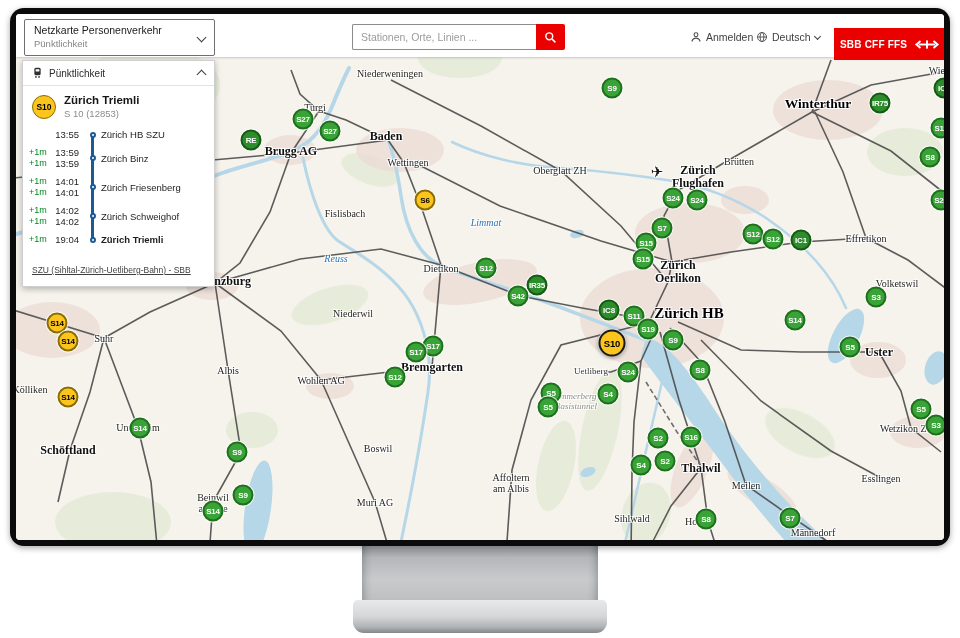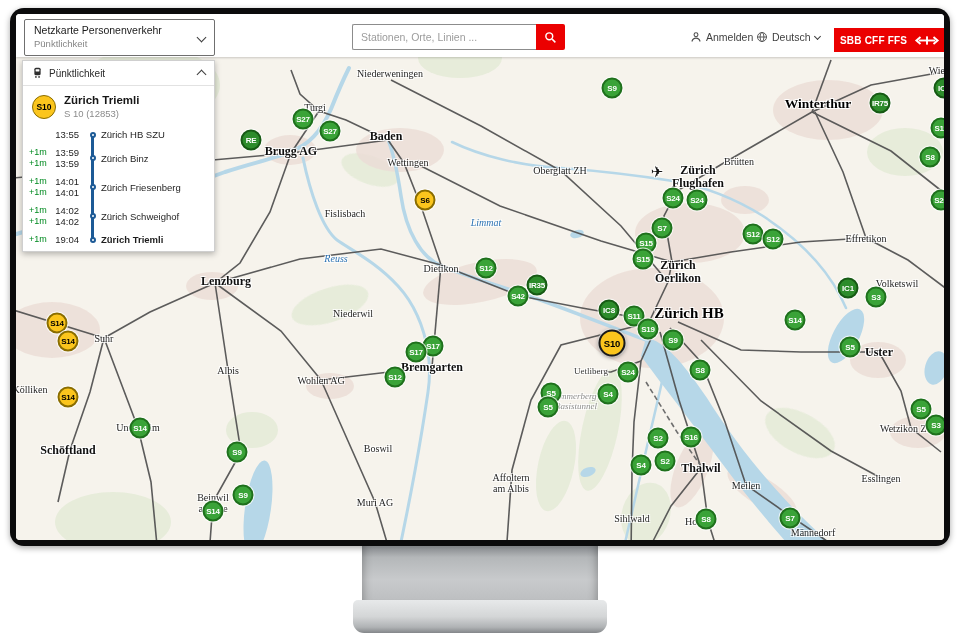--- a/index.html
+++ b/index.html
@@ -37,21 +37,21 @@
                      border-radius:2px 0 0 2px; padding:0 8px; font-size:10.5px; color:#333;
                      font-family:"Liberation Sans", sans-serif; outline:none; }
   .searchbar input::placeholder { color:#9c9c9c; }
   .search-btn { width:29px; height:26px; background:var(--sbb-red,#eb0000); border:none;
                 border-radius:0 2px 2px 0; display:flex; align-items:center; justify-content:center; cursor:pointer; }
 
   .account { position:absolute; left:674px; top:17px; display:flex; align-items:center; gap:4px;
              font-size:10.5px; color:#3f3f3f; cursor:pointer; }
   .lang    { position:absolute; left:740px; top:17px; display:flex; align-items:center; gap:4px;
              font-size:10.5px; color:#3f3f3f; cursor:pointer; }
-  .sbb-logo { position:absolute; left:818px; top:14px; width:112px; height:24px;
+  .sbb-logo { position:absolute; left:818px; top:14px; width:112px; height:32px;
               background:var(--sbb-red,#eb0000); color:#fff; display:flex; align-items:center;
               justify-content:space-between; padding:0 6px; font-weight:bold; font-size:10px;
               letter-spacing:.2px; cursor:pointer; }
 
   
   .panel { position:absolute; left:22px; top:60px; width:193px; background:#fff;
            border:1px solid #cfcfcf; box-shadow:0 2px 6px rgba(0,0,0,.28); z-index:5; }
   .panel-header { display:flex; align-items:center; gap:6px; height:25px; padding:0 9px;
                   border-bottom:1px solid #e2e2e2; }
   .panel-title { font-size:10px; color:#2b2b2b; flex:1; }
@@ -338,21 +338,21 @@
           <div class="line-badge k-s" style="left: 303px; top: 119px;">S27</div>
           <div class="line-badge k-s" style="left: 330px; top: 131px;">S27</div>
           <div class="line-badge k-ld" style="left: 251px; top: 140px;">RE</div>
           <div class="line-badge k-y" style="left: 425px; top: 200px;">S6</div>
           <div class="line-badge k-s" style="left: 673px; top: 198px;">S24</div>
           <div class="line-badge k-s" style="left: 697px; top: 200px;">S24</div>
           <div class="line-badge k-s" style="left: 662px; top: 228px;">S7</div>
           <div class="line-badge k-s" style="left: 646px; top: 243px;">S15</div>
           <div class="line-badge k-s" style="left: 753px; top: 234px;">S12</div>
           <div class="line-badge k-s" style="left: 773px; top: 239px;">S12</div>
-          <div class="line-badge k-ld" style="left: 848px; top: 240px; margin-top: 48px;">IC1</div>
+          <div class="line-badge k-ld" style="left: 801px; top: 240px;">IC1</div>
           <div class="line-badge k-s" style="left: 643px; top: 259px;">S15</div>
           <div class="line-badge k-s" style="left: 486px; top: 268px;">S12</div>
           <div class="line-badge k-ld" style="left: 537px; top: 285px;">IR35</div>
           <div class="line-badge k-s" style="left: 518px; top: 296px;">S42</div>
           <div class="line-badge k-ld" style="left: 609px; top: 310px;">IC8</div>
           <div class="line-badge k-s" style="left: 634px; top: 316px;">S11</div>
           <div class="line-badge k-s" style="left: 648px; top: 329px;">S19</div>
           <div class="line-badge k-s" style="left: 673px; top: 340px;">S9</div>
           <div class="line-badge k-sel" style="left: 612px; top: 343px;">S10</div>
           <div class="line-badge k-s" style="left: 795px; top: 320px;">S14</div>
@@ -465,20 +465,23 @@
               </div>
               <div class="col-time">
                 <div>19:04</div>
               </div>
               <div class="col-dot">
                 <span class="dot"></span>
               </div>
               <div class="col-name">Zürich Triemli</div>
             </div>
           </div>
+        <div class="panel-footer">
+          <a class="footer-link">SZU (Sihltal-Zürich-Uetliberg-Bahn) - SBB</a>
+        </div>
       </aside>
 
       <header class="topbar">
         <div class="layer-select">
           <div class="ls-label">Netzkarte Personenverkehr</div>
           <div class="ls-sub">Pünktlichkeit</div>
           <span class="chev down"></span>
         </div>
 
         <div class="searchbar">

